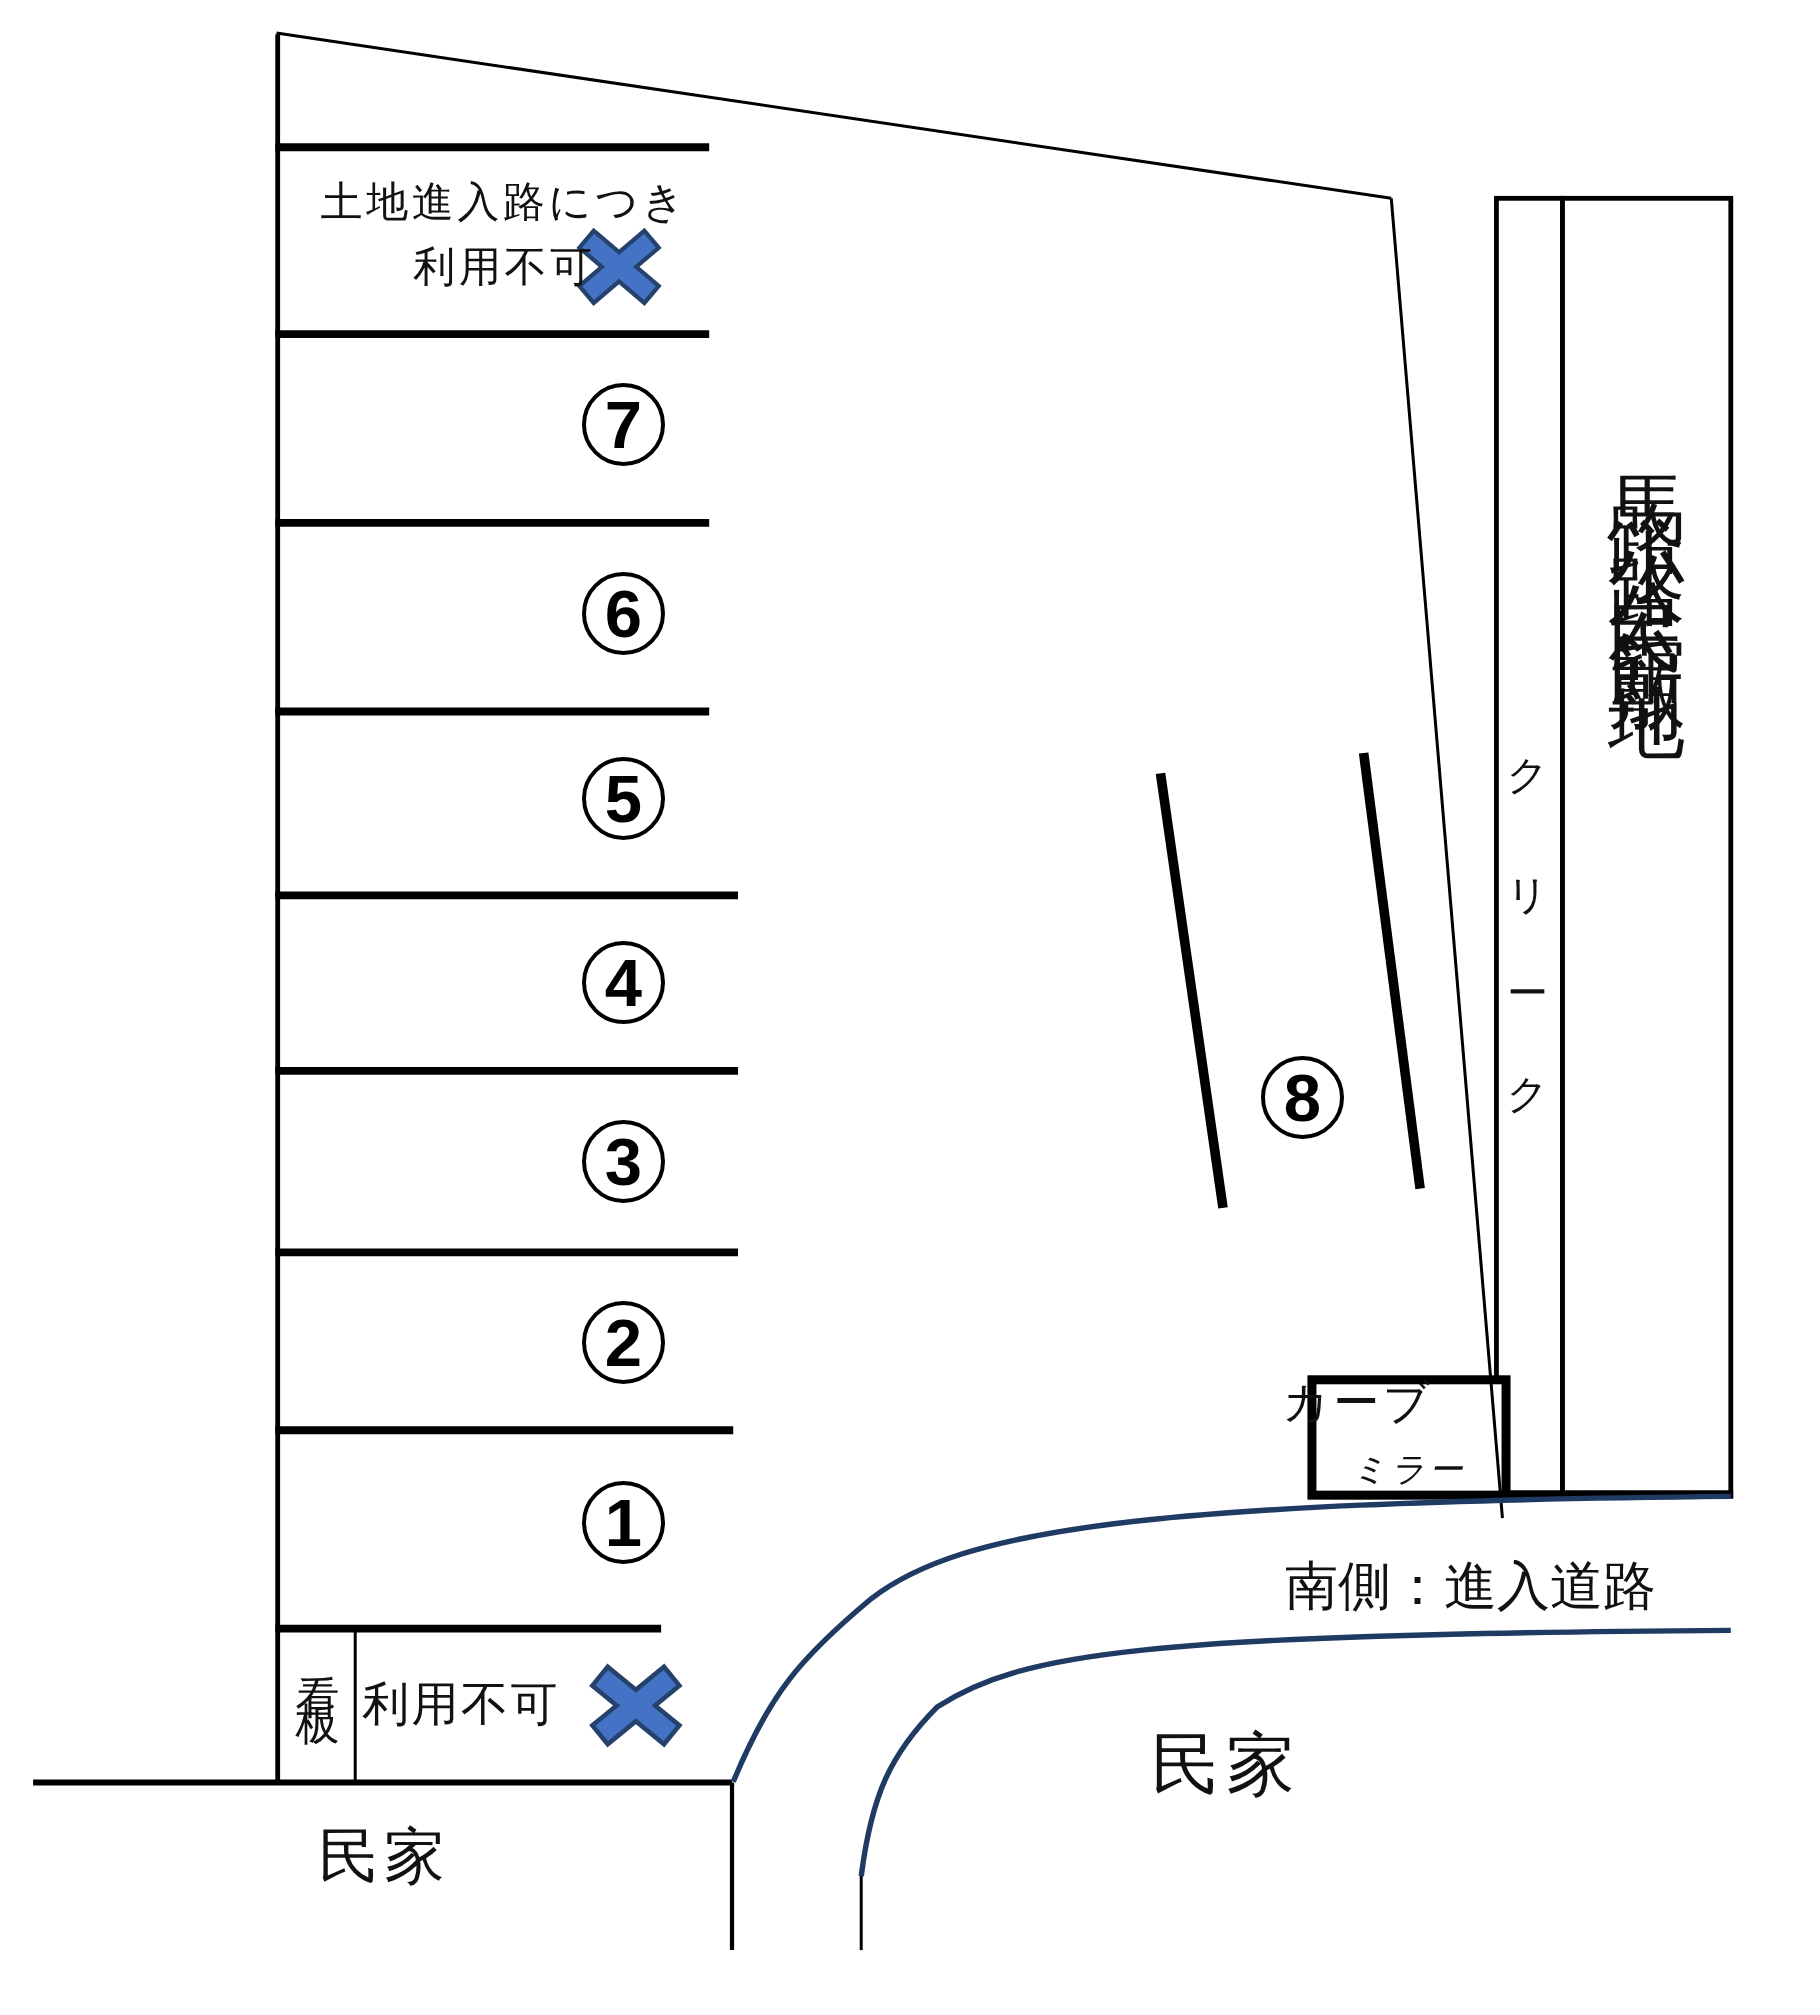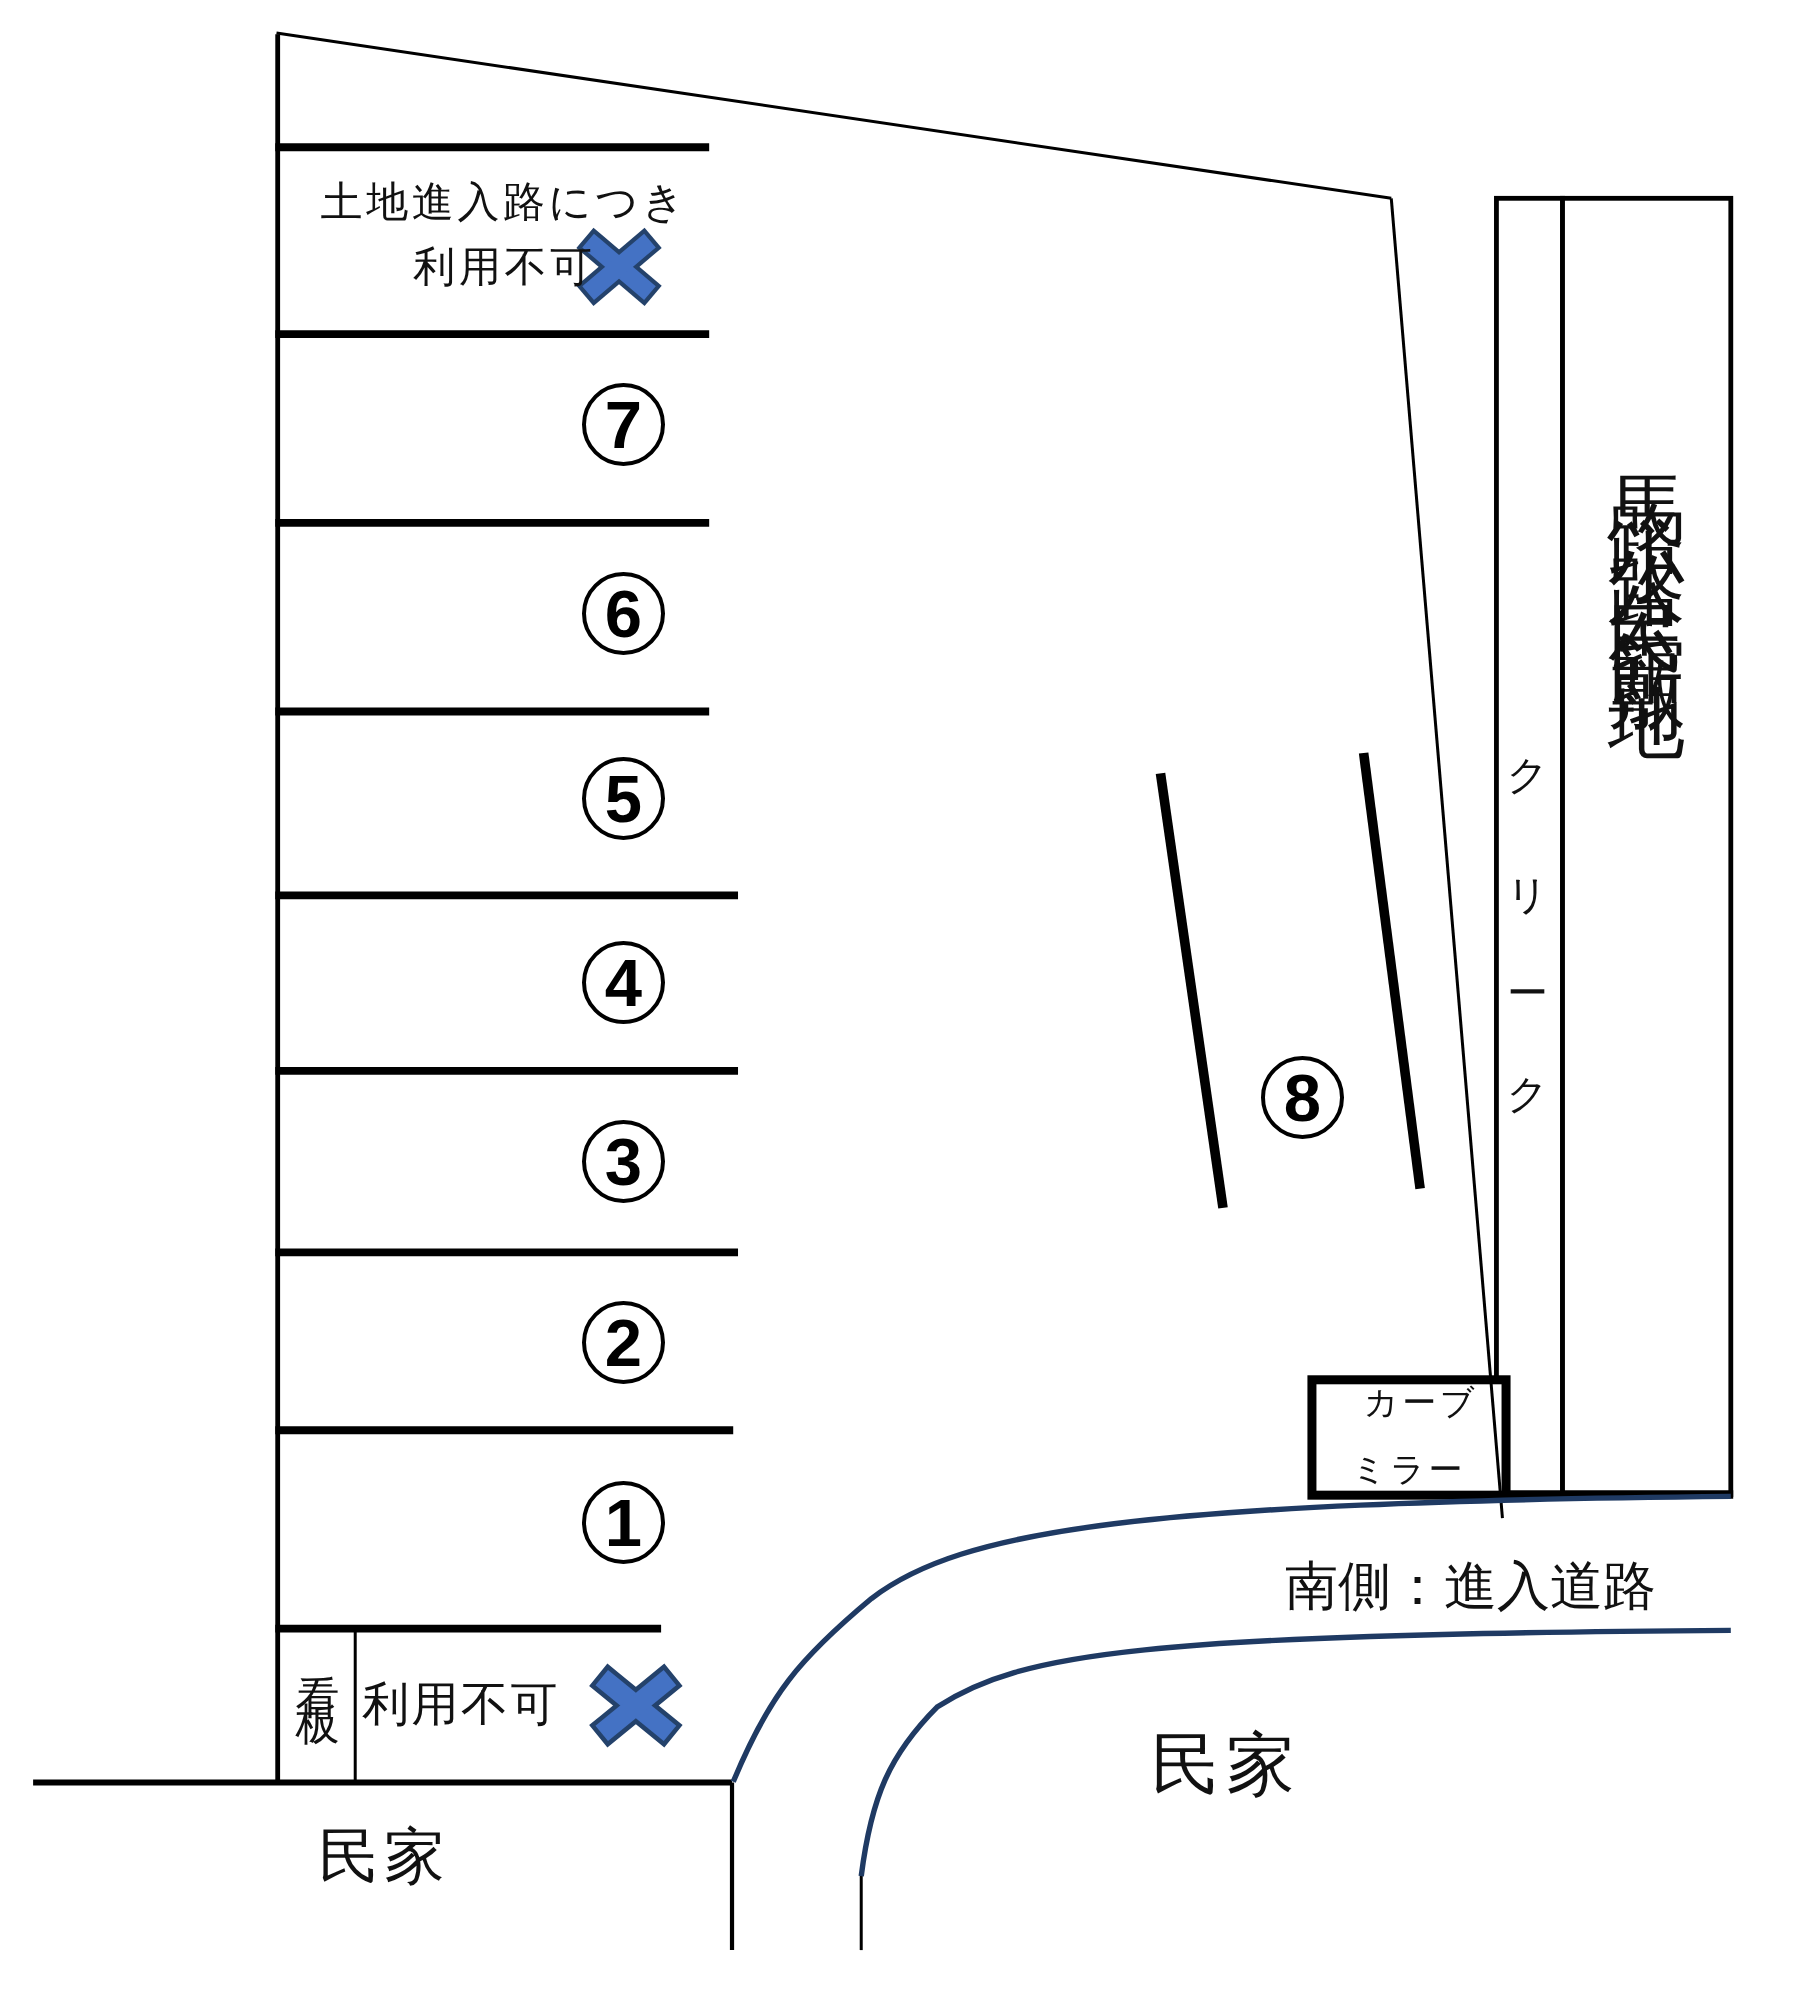--- a/index.html
+++ b/index.html
@@ -14,22 +14,22 @@
   .note-top-1{left:264px;top:172px;width:481px;font-size:42px;line-height:60px;letter-spacing:3.6px;}
   .note-top-2{left:264px;top:237px;width:481px;font-size:42px;line-height:60px;letter-spacing:3.6px;}
   .farmland{left:38px;top:865px;width:240px;font-size:60px;line-height:72px;letter-spacing:6px;}
   .signboard{left:293px;top:1639px;width:48px;font-size:44px;writing-mode:vertical-rl;letter-spacing:28px;line-height:48px;}
   .unavail-bottom{left:311px;top:1677px;width:300px;font-size:47px;line-height:54px;letter-spacing:2.4px;}
   .house-bl{left:264px;top:1821px;width:240px;font-size:61px;line-height:72px;letter-spacing:4.8px;}
   .house-r{left:1094px;top:1726px;width:264px;font-size:69px;line-height:78px;letter-spacing:6px;}
   .south-road{left:1242px;top:1555px;width:457px;font-size:53px;line-height:62px;font-weight:normal;text-align:center;}
   .creek{left:1504px;top:728px;width:48px;font-size:41px;writing-mode:vertical-rl;letter-spacing:75px;line-height:48px;}
   .community{left:1605px;top:415px;width:84px;font-size:77px;writing-mode:vertical-rl;letter-spacing:26px;line-height:84px;}
-  .mirror-1{left:1324px;top:1382px;width:194px;font-size:34px;line-height:42px;letter-spacing:3.6px;}
-  .mirror-2{left:1312px;top:1449px;width:194px;font-size:34px;line-height:42px;letter-spacing:3.6px;}
+  .mirror-1{left:1261px;top:1382px;width:194px;font-size:46px;line-height:42px;letter-spacing:3.6px;}
+  .mirror-2{left:1312px;top:1449px;width:194px;font-size:34px;line-height:42px;letter-spacing:3.6px;font-style:italic;}
   .stall{
     position:absolute;width:83px;height:83px;box-sizing:border-box;
     border:4.8px solid #000;border-radius:50%;background:#fff;
     display:flex;align-items:center;justify-content:center;
     font-family:"Liberation Sans", sans-serif;font-weight:700;font-size:67px;
   }
   .s7{left:582px;top:383px;}
   .s6{left:582px;top:572px;}
   .s5{left:582px;top:757px;}
   .s4{left:582px;top:941px;}

